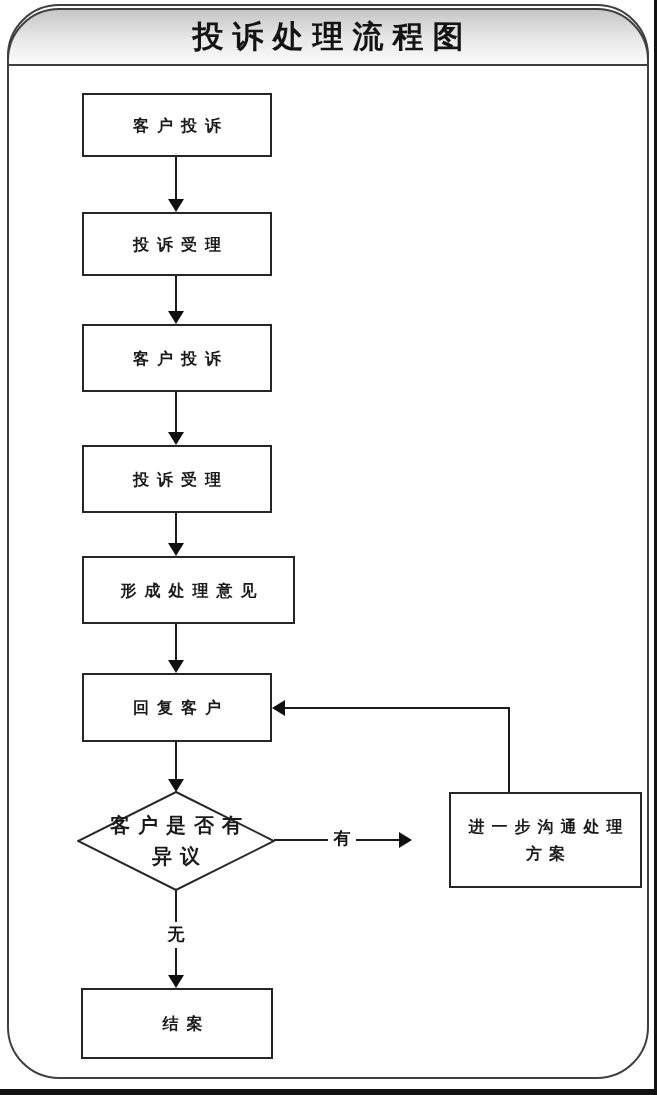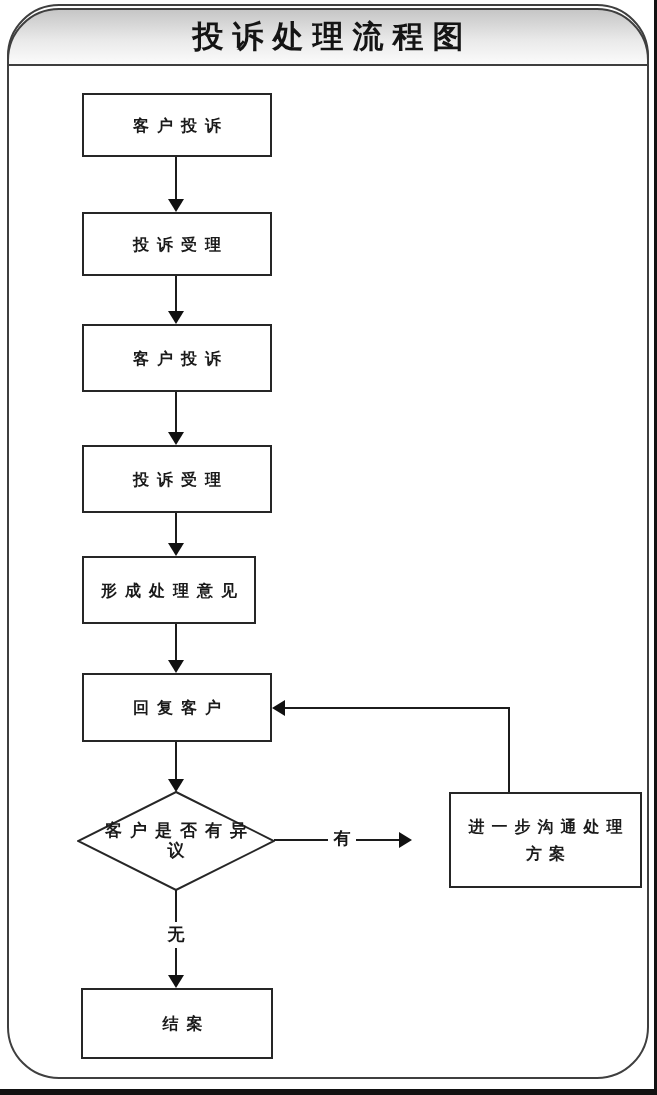--- a/index.html
+++ b/index.html
@@ -22,21 +22,21 @@
 
   
   .box{position:absolute;box-sizing:border-box;background:#ffffff;border:2px solid #262626;
        display:flex;align-items:center;justify-content:center;text-align:center;}
   .node-label{font-size:16px;font-weight:bold;color:#1a1a1a;letter-spacing:8px;margin-right:-8px;line-height:27px;}
 
   
   .diamond-svg{position:absolute;left:77px;top:791px;}
   .diamond-text{position:absolute;left:78px;top:792px;width:196px;height:98px;
                 display:flex;align-items:center;justify-content:center;text-align:center;}
-  .diamond-text .node-label{font-size:17px;letter-spacing:8px;line-height:20px;display:inline-block;width:158px;}
+  .diamond-text .node-label{font-size:20px;letter-spacing:8px;line-height:31px;display:inline-block;width:158px;}
 
   
   .vline{position:absolute;width:2px;background:#1c1c1c;}
   .hline{position:absolute;height:2px;background:#1c1c1c;}
 
   
   .arr-down{position:absolute;width:0;height:0;
             border-left:8px solid transparent;border-right:8px solid transparent;
             border-top:13px solid #111111;}
   .arr-right{position:absolute;width:0;height:0;
@@ -65,21 +65,21 @@
   </div>
   <div class="box" style="left:82px;top:93px;width:190px;height:64px;">
     <span class="node-label">客户投诉</span>
   </div>
   <div class="box" style="left:82px;top:324px;width:190px;height:68px;">
     <span class="node-label">客户投诉</span>
   </div>
   <div class="box" style="left:82px;top:445px;width:190px;height:68px;">
     <span class="node-label">投诉受理</span>
   </div>
-  <div class="box" style="left:82px;top:556px;width:174px;height:68px;">
+  <div class="box" style="left:82px;top:556px;width:213px;height:68px;">
     <span class="node-label">形成处理意见</span>
   </div>
   <div class="box" style="left:82px;top:673px;width:190px;height:69px;">
     <span class="node-label">回复客户</span>
   </div>
   <div class="box" style="left:412px;top:792px;width:193px;height:96px;margin-left:37px;">
     <span class="node-label" style="display:inline-block;width:172px;letter-spacing:7px;margin-right:-7px;">进一步沟通处理方案</span>
   </div>
   <div class="box" style="left:81px;top:988px;width:192px;height:71px;padding-left:11px;">
     <span class="node-label">结案</span>

